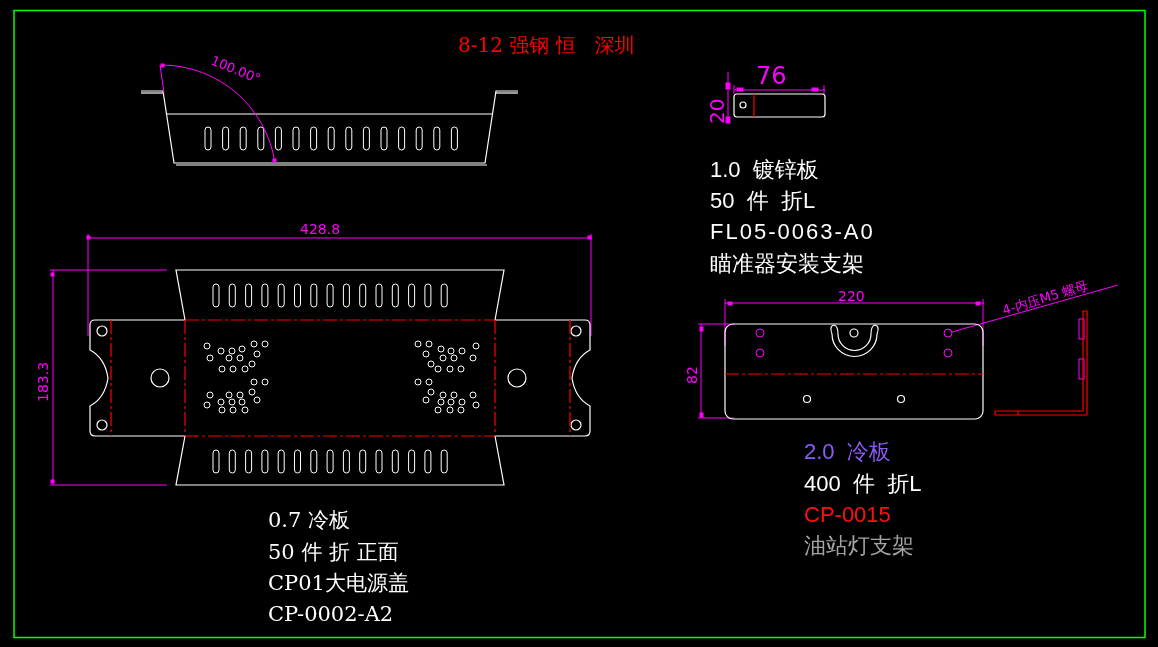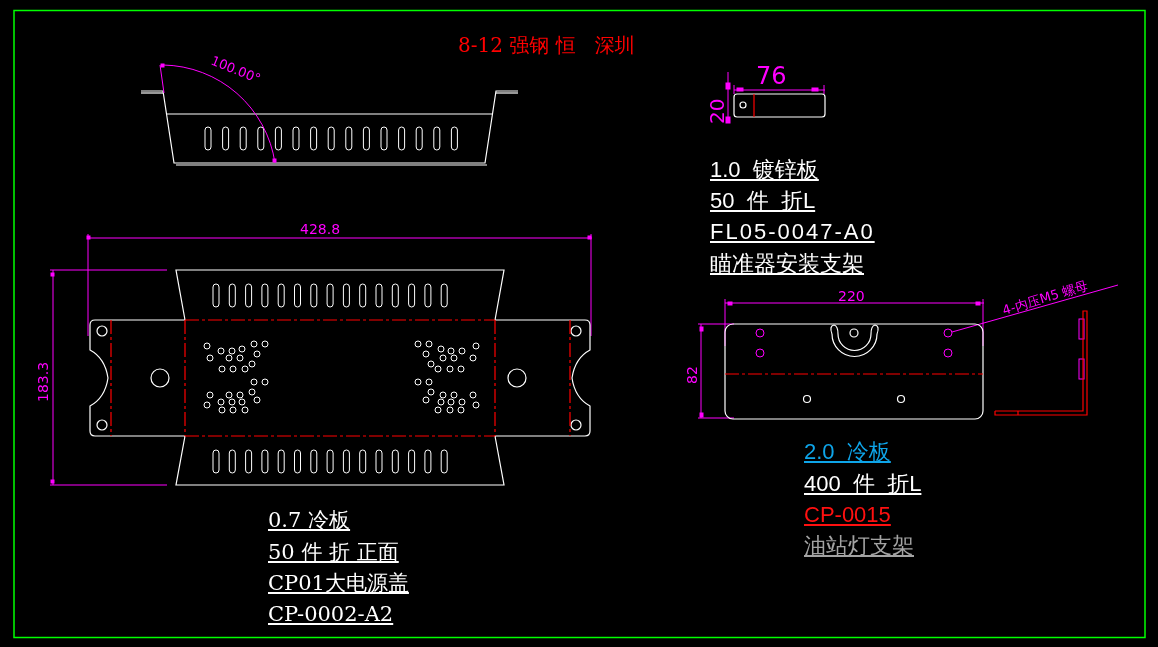--- a/index.html
+++ b/index.html
@@ -1,18 +1,18 @@
 <!DOCTYPE html>
 <html><head>
 <meta charset="utf-8">
 <style>
   html, body { margin:0; padding:0; background:#000; }
   body { width:1158px; height:647px; position:relative; overflow:hidden; font-family:"DejaVu Sans", sans-serif; }
   #canvas { position:absolute; left:0; top:0; }
-  .txt { position:absolute; white-space:pre; line-height:1;text-decoration:underline; }
+  .txt { position:absolute; white-space:pre; line-height:1; }
   .serif { font-family:"DejaVu Serif", "Liberation Serif", serif; }
   .sans { font-family:"Liberation Sans", sans-serif; }
 </style>
 </head>
 <body>
 
 <svg id="canvas" width="1158" height="647" viewBox="0 0 1158 647">
 
   <rect x="14" y="10.5" width="1131" height="627" fill="none" stroke="#00ff00" stroke-width="1.5"></rect>
 
@@ -236,29 +236,29 @@
   <text x="724" y="124" fill="#ff00ff" font-size="20" font-family="DejaVu Sans, sans-serif" transform="rotate(-90 724 124)">20</text>
 
   <text x="838" y="301" fill="#ff00ff" font-size="14" font-family="DejaVu Sans, sans-serif">220</text>
   <text x="697" y="384" fill="#ff00ff" font-size="14" font-family="DejaVu Sans, sans-serif" transform="rotate(-90 697 384)">82</text>
   <text x="1004" y="315" fill="#ff00ff" font-size="13" font-family="DejaVu Sans, sans-serif" transform="rotate(-17 1004 315)">4-内压M5 螺母</text>
 </svg>
 
 <div>
   <div class="txt sans" style="left:710px;top:159px;font-size:22px;color:#fff;">1.0  镀锌板</div>
   <div class="txt sans" style="left:710px;top:190px;font-size:22px;color:#fff;">50  件  折L</div>
-  <div class="txt sans" style="left:710px;top:221px;font-size:22px;color:#fff;letter-spacing:2px;">FL05-0047-A0</div>
+  <div class="txt sans" style="left:710px;top:221px;font-size:22px;color:#fff;letter-spacing:2px;">FL05-0063-A0</div>
   <div class="txt sans" style="left:710px;top:253px;font-size:22px;color:#fff;">瞄准器安装支架</div>
 </div>
 
 <div>
   <div class="txt serif" style="left:268px;top:510px;font-size:21px;color:#fff;">0.7 冷板</div>
   <div class="txt serif" style="left:268px;top:542px;font-size:21px;color:#fff;">50 件 折 正面</div>
   <div class="txt serif" style="left:268px;top:573px;font-size:21px;color:#fff;text-align:center;">CP01大电源盖</div>
   <div class="txt serif" style="left:268px;top:604px;font-size:21px;color:#fff;">CP-0002-A2</div>
 </div>
 
 <div>
-  <div class="txt sans" style="left:804px;top:441px;font-size:22px;color:#0ea5e9;">2.0  冷板</div>
+  <div class="txt sans" style="left:804px;top:441px;font-size:22px;color:#8b5cf6;">2.0  冷板</div>
   <div class="txt sans" style="left:804px;top:473px;font-size:22px;color:#fff;">400  件  折L</div>
   <div class="txt sans" style="left:804px;top:504px;font-size:22px;color:#ff1010;">CP-0015</div>
   <div class="txt sans" style="left:804px;top:535px;font-size:22px;color:#a3a3a3;">油站灯支架</div>
 </div>
 
 </body></html>

